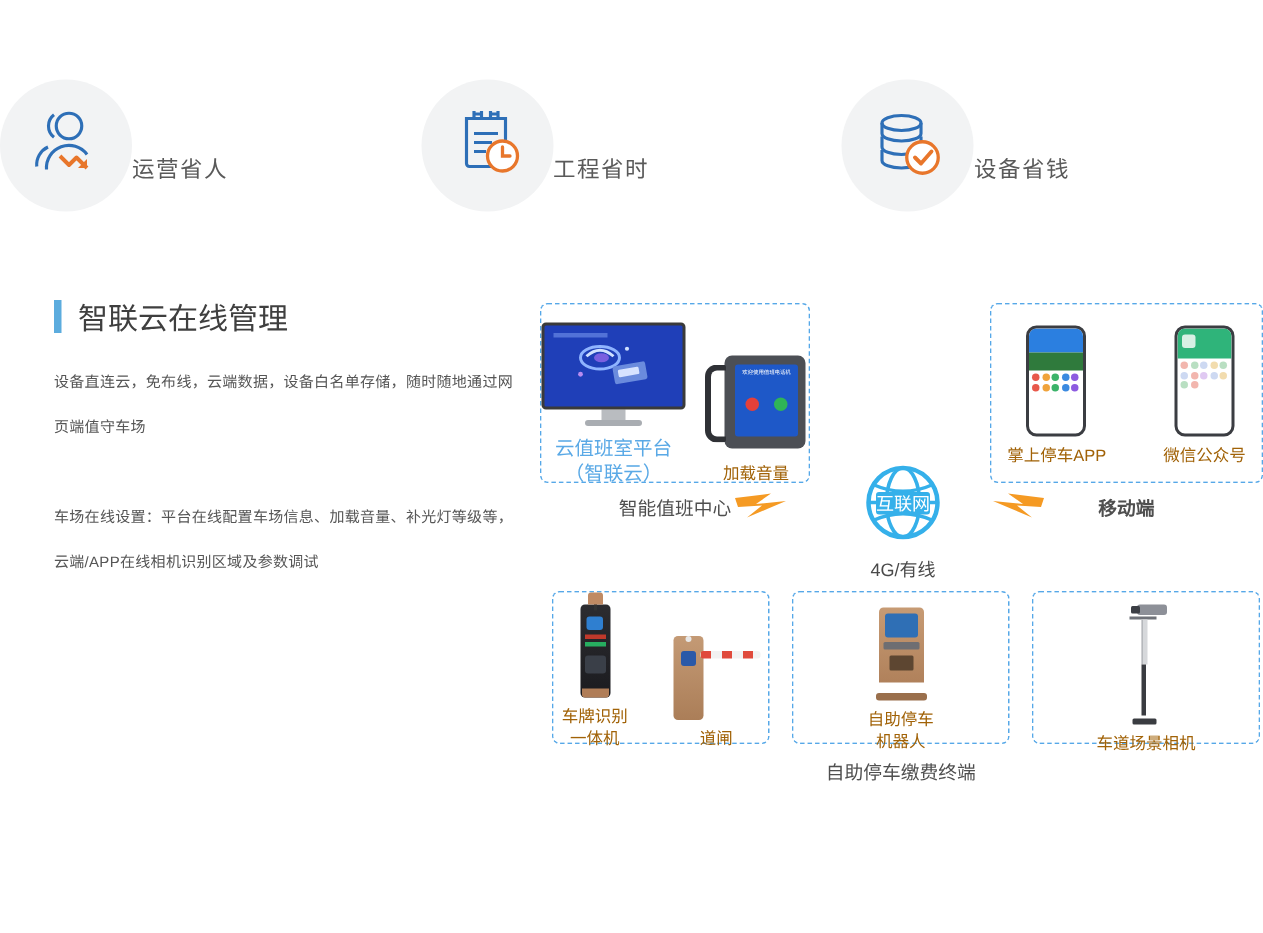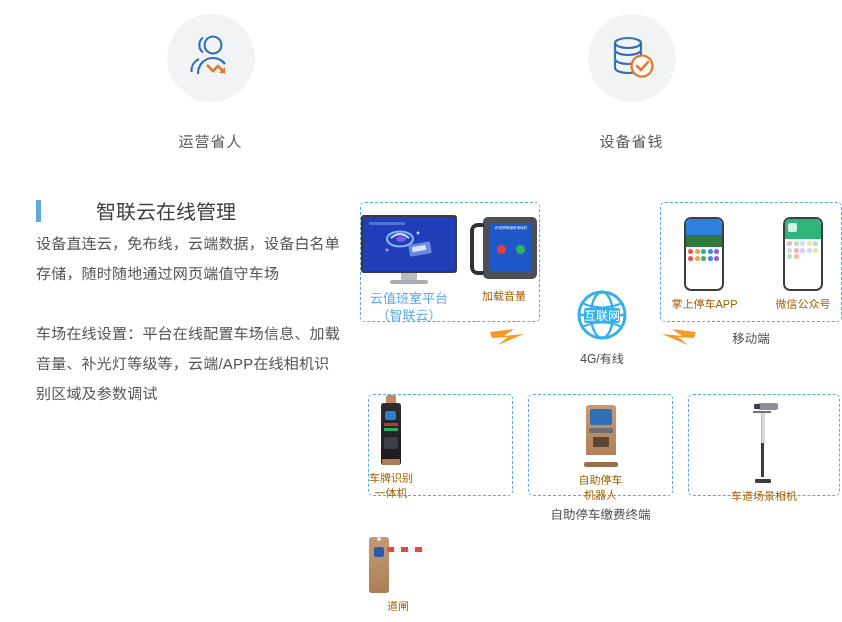--- a/index.html
+++ b/index.html
@@ -20,21 +20,21 @@
   .benefits {
     display: flex;
     width: 842px;
     height: 180px;
     padding-top: 14px;
     box-sizing: border-box;
   }
   .benefit {
     flex: 1 1 0;
     display: flex;
-    flex-direction: column;
+    flex-direction: row;
     align-items: center;
   }
   .benefit-circle {
     width: 88px;
     height: 88px;
     border-radius: 50%;
     background: #f2f3f4;
     display: flex;
     align-items: center;
     justify-content: center;
@@ -51,34 +51,33 @@
     position: absolute;
     left: 36px;
     top: 196px;
     width: 306px;
   }
   .section-title {
     display: flex;
     align-items: center;
     font-size: 20px;
     color: #3f3f3f;
-    gap: 44px;
   }
   .title-bar {
     width: 5px;
     height: 22px;
     background: #5cacde;
     margin-right: 11px;
     flex: 0 0 auto;
   }
   .para {
-    font-size: 15px;
+    font-size: 10px;
     line-height: 30px;
     color: #565656;
-    margin: 4px 0 30px 0;
+    margin: 16px 0 30px 0;
     letter-spacing: 0.2px;
   }
   .para:last-child { margin-bottom: 0; }
 
   
   .diagram {
     position: absolute;
     left: 360px;
     top: 198px;
     width: 482px;
@@ -96,21 +95,21 @@
     font-size: 12.5px;
     color: #4f4f4f;
     text-align: center;
     white-space: nowrap;
   }
   .devrow {
     position: absolute;
     left: 0; right: 0;
     display: flex;
     justify-content: center;
-    align-items: flex-start;
+    align-items: flex-end;
   }
   .dev {
     display: flex;
     flex-direction: column;
     align-items: center;
   }
   .dev-label {
     font-size: 11px;
     color: #a16207;
     text-align: center;
@@ -179,21 +178,21 @@
     background: #fff;
     position: relative;
   }
   .mob-top { height: 16px; }
   .mob-grid { display:flex; flex-wrap: wrap; padding: 2px; gap:1.5px; }
   .mob-grid i { width: 5px; height: 5px; border-radius: 50%; display:block; }
 
   
   .globe-wrap {
     position: absolute;
-    left: 206px; top: 88px;
+    left: 206px; top: 108px;
     width: 72px;
     text-align: center;
   }
   .globe-label { font-size: 12px; color: #4a4a4a; margin-top: 1px; }
 
   .bolt { position: absolute; }
 
   
   .anpr { width: 20px; height: 62px; background: linear-gradient(#2c2c30,#1b1b1f); border-radius: 3px; position: relative; }
   .anpr .cap { position:absolute; left:5px; top:-8px; width:10px; height:8px; background:#c08a63; border-radius:2px 2px 0 0; }
@@ -246,20 +245,37 @@
           <path d="M13 44 A15 15 0 0 1 40 34" fill="none" stroke="#2e6fb7" stroke-width="2.1"></path>
           <path d="M6.5 42 A13 13 0 0 1 14 29" fill="none" stroke="#2e6fb7" stroke-width="2.1"></path>
           <polyline points="22,35 28,41 33,36 40,43" fill="none" stroke="#e8762b" stroke-width="2.6" stroke-linejoin="round"></polyline>
           <polygon points="40,43 40,37 34,43" fill="#e8762b"></polygon>
         </svg>
       </span>
     </div>
     <div class="benefit-label">运营省人</div>
   </div>
 
+  <div class="benefit">
+    <div class="benefit-circle">
+      <span>
+        <svg width="52" height="52" viewBox="0 0 52 52">
+          <path d="M12 10 h26 v30 a2 2 0 0 1 -2 2 h-22 a2 2 0 0 1 -2 -2 z" fill="none" stroke="#2e6fb7" stroke-width="2.1"></path>
+          <path d="M17 7 h5 M28 7 h5" stroke="#2e6fb7" stroke-width="2.1" fill="none"></path>
+          <path d="M17 5 v5 M22 5 v5 M28 5 v5 M33 5 v5" stroke="#2e6fb7" stroke-width="2.1"></path>
+          <line x1="17" y1="20" x2="33" y2="20" stroke="#2e6fb7" stroke-width="2.1"></line>
+          <line x1="17" y1="26" x2="29" y2="26" stroke="#2e6fb7" stroke-width="2.1"></line>
+          <line x1="17" y1="32" x2="25" y2="32" stroke="#2e6fb7" stroke-width="2.1"></line>
+          <circle cx="36" cy="35" r="10" fill="#fff" stroke="#e8762b" stroke-width="2.2"></circle>
+          <path d="M36 29 v6 h5" fill="none" stroke="#e8762b" stroke-width="2.2" stroke-linecap="round"></path>
+        </svg>
+      </span>
+    </div>
+    <div class="benefit-label">工程省时</div>
+  </div>
 
   <div class="benefit">
     <div class="benefit-circle">
       <span>
         <svg width="52" height="52" viewBox="0 0 52 52">
           <ellipse cx="22" cy="13" rx="13" ry="5" fill="none" stroke="#2e6fb7" stroke-width="2.1"></ellipse>
           <path d="M9 13 v7 c0 2.8 5.8 5 13 5 s13 -2.2 13 -5 v-7" fill="none" stroke="#2e6fb7" stroke-width="2.1"></path>
           <path d="M9 22 v7 c0 2.8 5.8 5 13 5 s13 -2.2 13 -5 v-7" fill="none" stroke="#2e6fb7" stroke-width="2.1"></path>
           <path d="M9 31 v7 c0 2.8 5.8 5 13 5 s13 -2.2 13 -5 v-7" fill="none" stroke="#2e6fb7" stroke-width="2.1"></path>
           <circle cx="36" cy="36" r="10.5" fill="#fff" stroke="#e8762b" stroke-width="2.2"></circle>
@@ -318,20 +334,21 @@
               <i style="background:#2fb457"></i>
             </div>
           </div>
           <div class="handset"></div>
         </div>
         <div class="dev-label">加载音量</div>
       </div>
 
     </div>
   </div>
+  <div class="dbox-caption" style="left:0px; top:130px; width:180px;">智能值班中心</div>
 
   <div class="dbox" style="left:300px; top:4px; width:182px; height:120px;">
     <div class="devrow" style="top:14px; gap:38px;">
 
       <div class="dev">
         <div class="mob">
           <div class="mob-top" style="background:#2b7fe0"></div>
           <div style="height:12px;background:#2f7a3c"></div>
           <div class="mob-grid">
             <i style="background:#e8594b"></i>
@@ -367,21 +384,21 @@
               <i style="background:#f2dcae"></i>
               <i style="background:#b9dfc2"></i>
               <i style="background:#f2b6ae"></i>
           </div>
         </div>
         <div class="dev-label">微信公众号</div>
       </div>
 
     </div>
   </div>
-  <div class="dbox-caption" style="left:300px; top:130px; width:182px;">移动端</div>
+  <div class="dbox-caption" style="left:300px; top:130px; width:182px;font-weight:bold;">移动端</div>
 
   <div class="globe-wrap">
     <span>
       <svg width="58" height="58" viewBox="0 0 58 58">
         <circle cx="29" cy="29" r="23" fill="none" stroke="#35b0ea" stroke-width="3"></circle>
         <ellipse cx="29" cy="29" rx="11" ry="23" fill="none" stroke="#35b0ea" stroke-width="2.4"></ellipse>
         <line x1="6" y1="29" x2="52" y2="29" stroke="#35b0ea" stroke-width="2.4"></line>
         <path d="M9 17 q20 9 40 0" fill="none" stroke="#35b0ea" stroke-width="2.2"></path>
         <path d="M9 41 q20 -9 40 0" fill="none" stroke="#35b0ea" stroke-width="2.2"></path>
         <rect x="11" y="22" width="36" height="15" rx="2" fill="#35b0ea"></rect>
@@ -396,21 +413,21 @@
       <polygon points="2,6 26,3 16,10 36,8 10,19 20,11 4,12" fill="#f59a23"></polygon>
     </svg>
   </span>
   <span class="bolt" style="left:284px; top:128px;">
     <svg width="54" height="22" viewBox="0 0 54 22">
       <polygon points="52,6 28,3 38,10 18,8 44,19 34,11 50,12" fill="#f59a23"></polygon>
     </svg>
   </span>
 
   <div class="dbox" style="left:8px; top:196px; width:145px; height:102px;">
-    <div class="devrow" style="top:8px; gap:30px;flex-direction:column;">
+    <div class="devrow" style="top:8px; gap:30px;">
       <div class="dev">
         <div class="anpr">
           <span class="pole"></span>
             <span class="cap"></span>
             <span class="logo"></span>
           <span class="led" style="background:#c0392b"></span>
           <span class="led" style="top:25px;background:#27ae60"></span>
           <span class="scr"></span>
             <span class="base"></span>
         </div>

